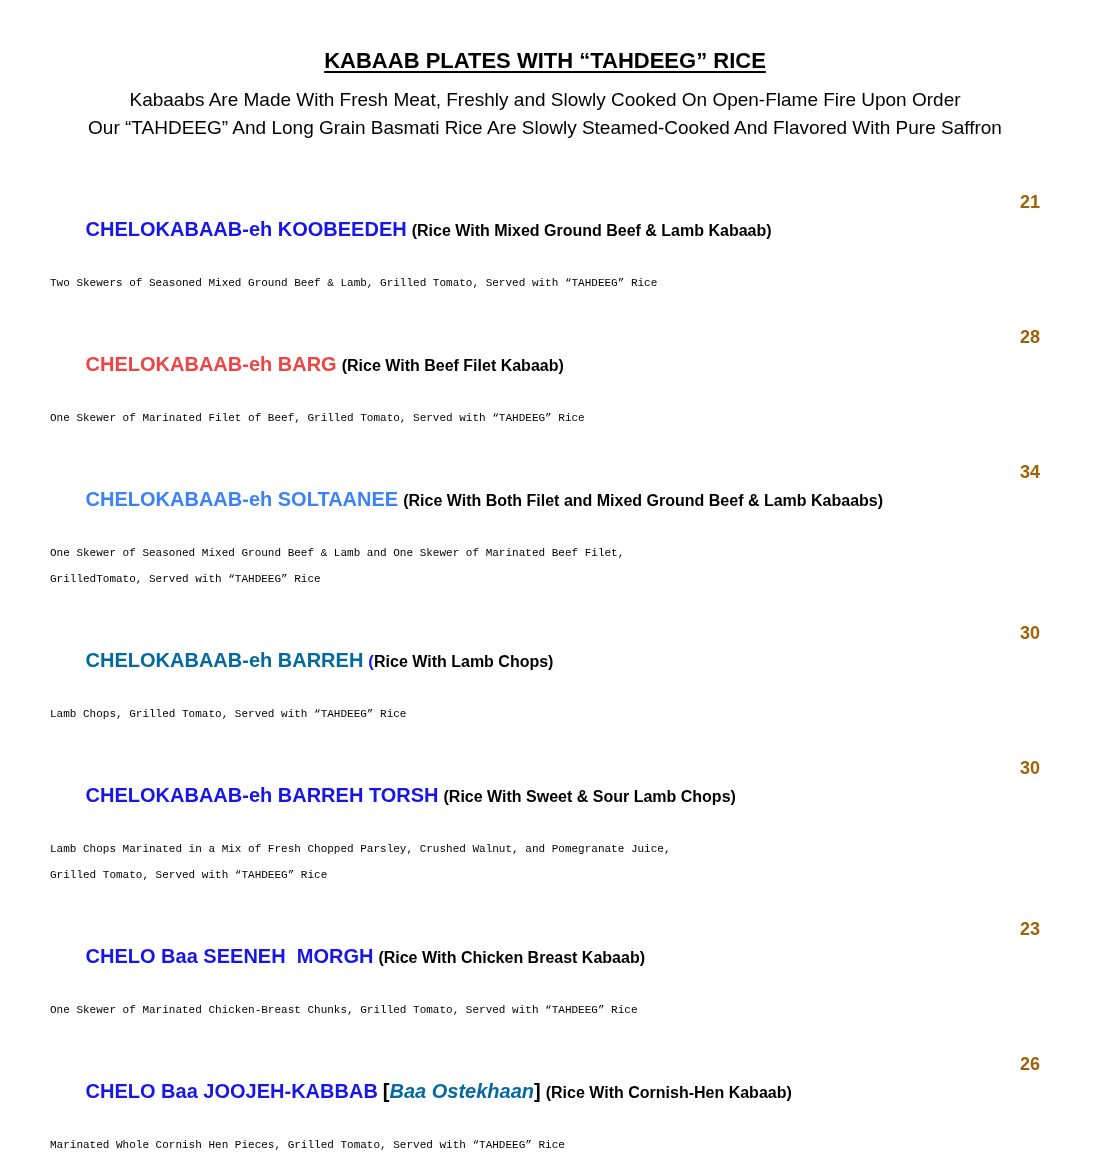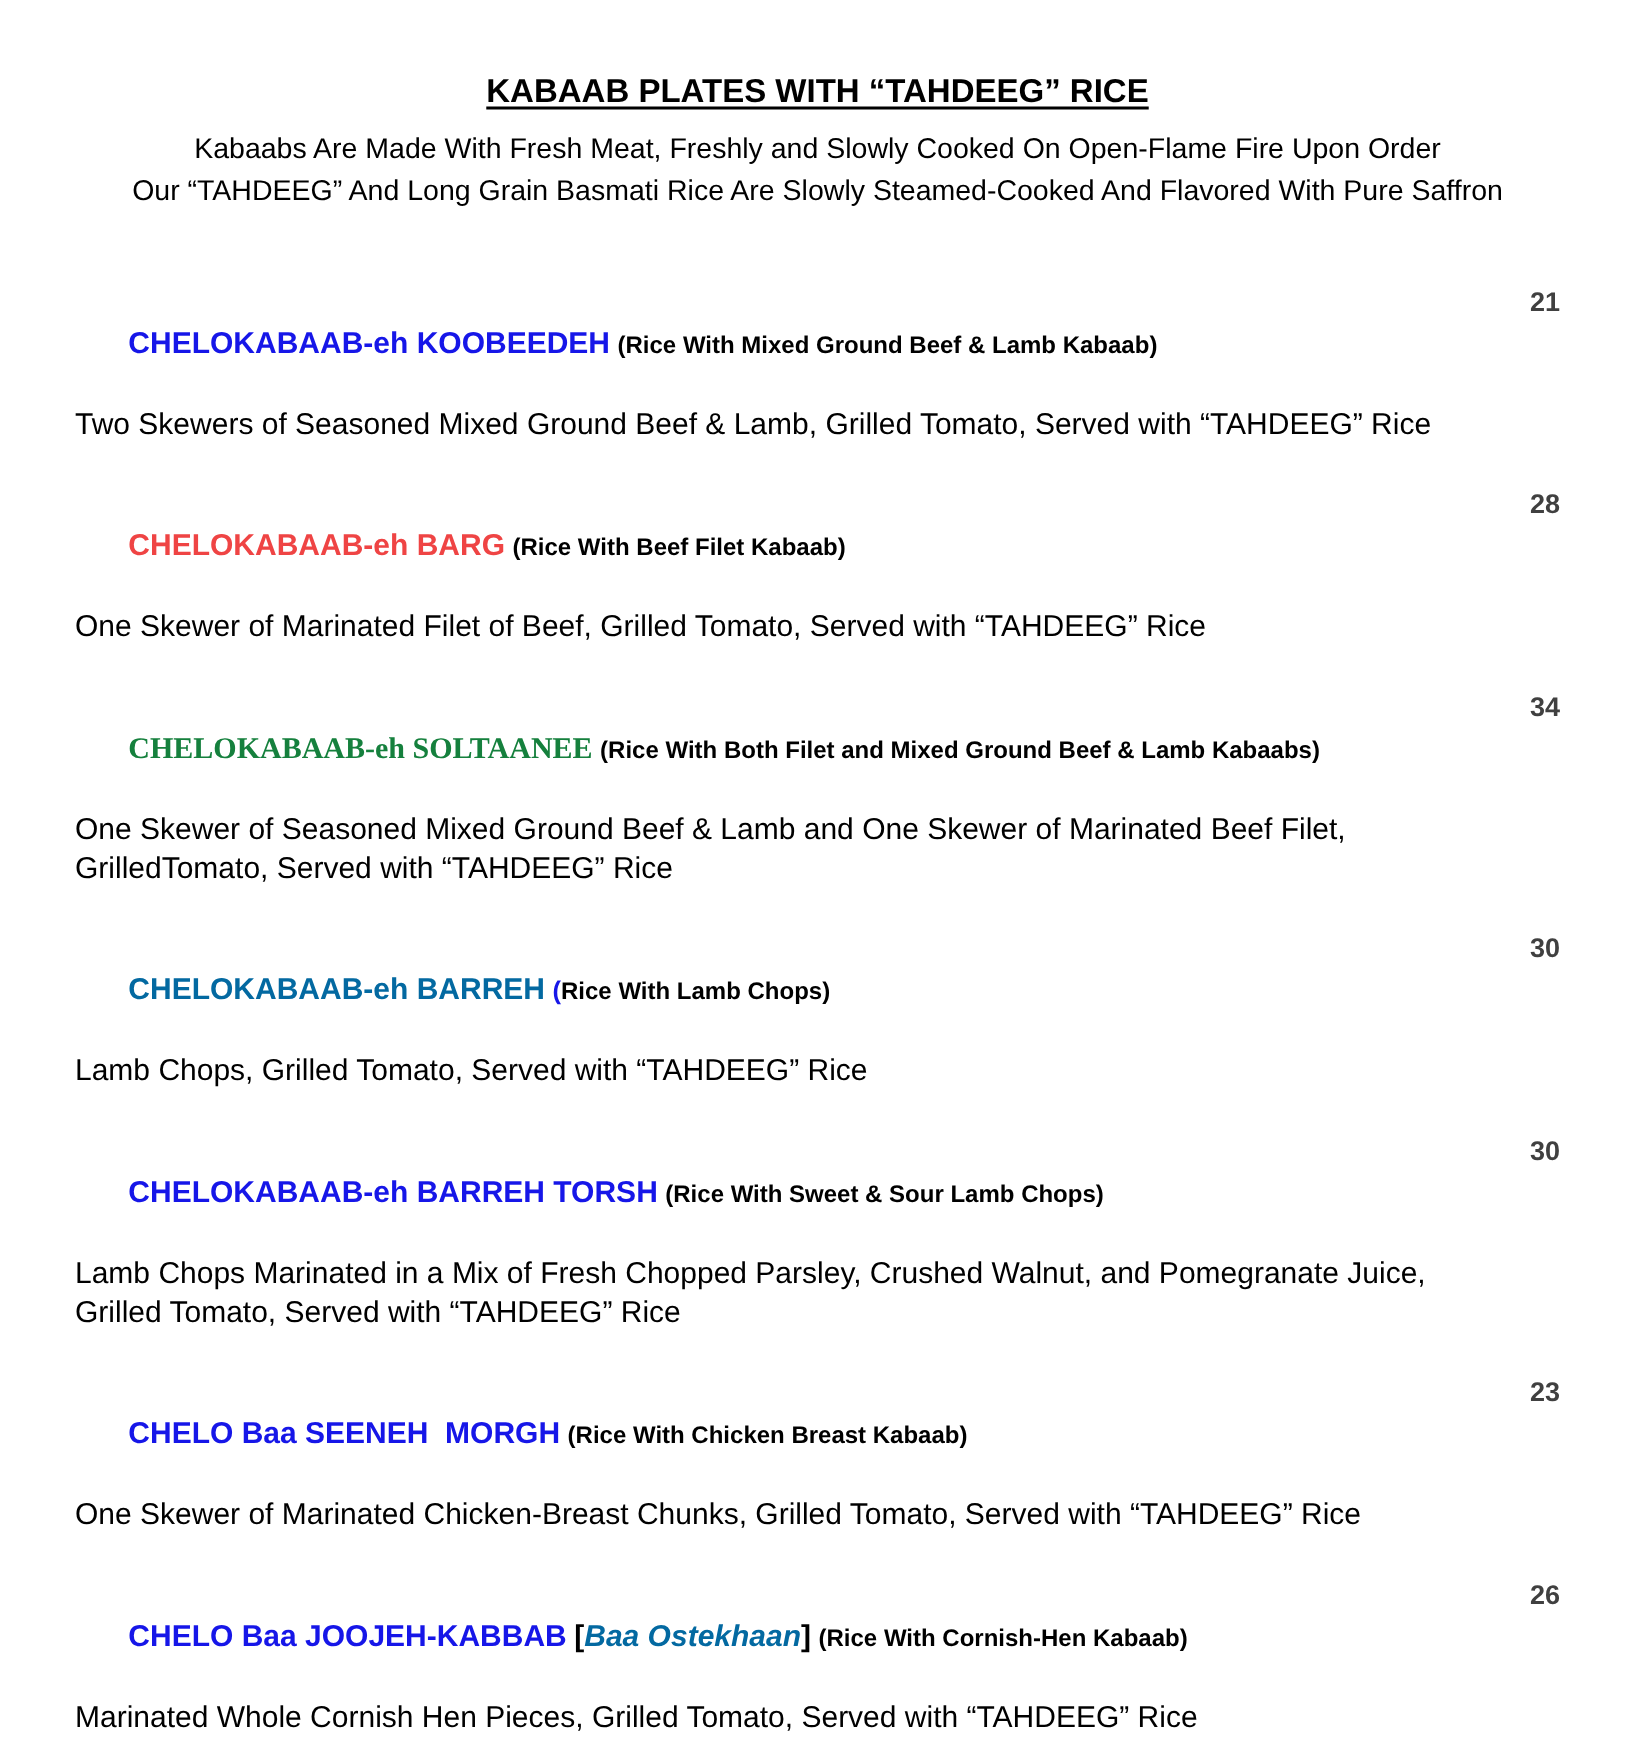--- a/index.html
+++ b/index.html
@@ -70,27 +70,28 @@
     color: #000000;
     margin-left: 5px;
   }
   .item-paren.after-blue-paren { margin-left: 0; }
   .item-price {
     flex: 0 0 auto;
     min-width: 50px;
     text-align: right;
     font-size: 18px;
     font-weight: bold;
-    color: #404040;
+    color: #a16207;
   }
   .item-desc {
-    font-size: 20px;
+    font-size: 11px;
     line-height: 26px;
     white-space: pre-wrap;
     color: #000000;
+    font-family: Liberation Mono, monospace;
   }
 </style>
 </head>
 <body>
 
 <div class="page">
   <header class="menu-header">
     <h1 class="menu-title">KABAAB PLATES WITH “TAHDEEG” RICE</h1>
     <p class="menu-subtitle">Kabaabs Are Made With Fresh Meat, Freshly and Slowly Cooked On Open-Flame Fire Upon Order</p>
     <p class="menu-subtitle">Our “TAHDEEG” And Long Grain Basmati Rice Are Slowly Steamed-Cooked And Flavored With Pure Saffron</p>
@@ -113,21 +114,21 @@
         <span class="item-name" style="color: #ef4444;">CHELOKABAAB-eh BARG</span><span class="item-paren">(Rice With Beef Filet Kabaab)</span>
       </div>
       <div class="item-price">28</div>
     </div>
   <div class="item-desc">One Skewer of Marinated Filet of Beef, Grilled Tomato, Served with “TAHDEEG” Rice</div>
       </section>
 
   <section class="item">
     <div class="item-head">
       <div class="item-title">
-        <span class="item-name" style="color: #15803d; font-family: Liberation Serif, serif;">CHELOKABAAB-eh SOLTAANEE</span><span class="item-paren">(Rice With Both Filet and Mixed Ground Beef &amp; Lamb Kabaabs)</span>
+        <span class="item-name" style="color: #3b82f6;">CHELOKABAAB-eh SOLTAANEE</span><span class="item-paren">(Rice With Both Filet and Mixed Ground Beef &amp; Lamb Kabaabs)</span>
       </div>
       <div class="item-price">34</div>
     </div>
   <div class="item-desc">One Skewer of Seasoned Mixed Ground Beef &amp; Lamb and One Skewer of Marinated Beef Filet,</div>
         <div class="item-desc">GrilledTomato, Served with “TAHDEEG” Rice</div>
       </section>
 
   <section class="item">
     <div class="item-head">
       <div class="item-title">

